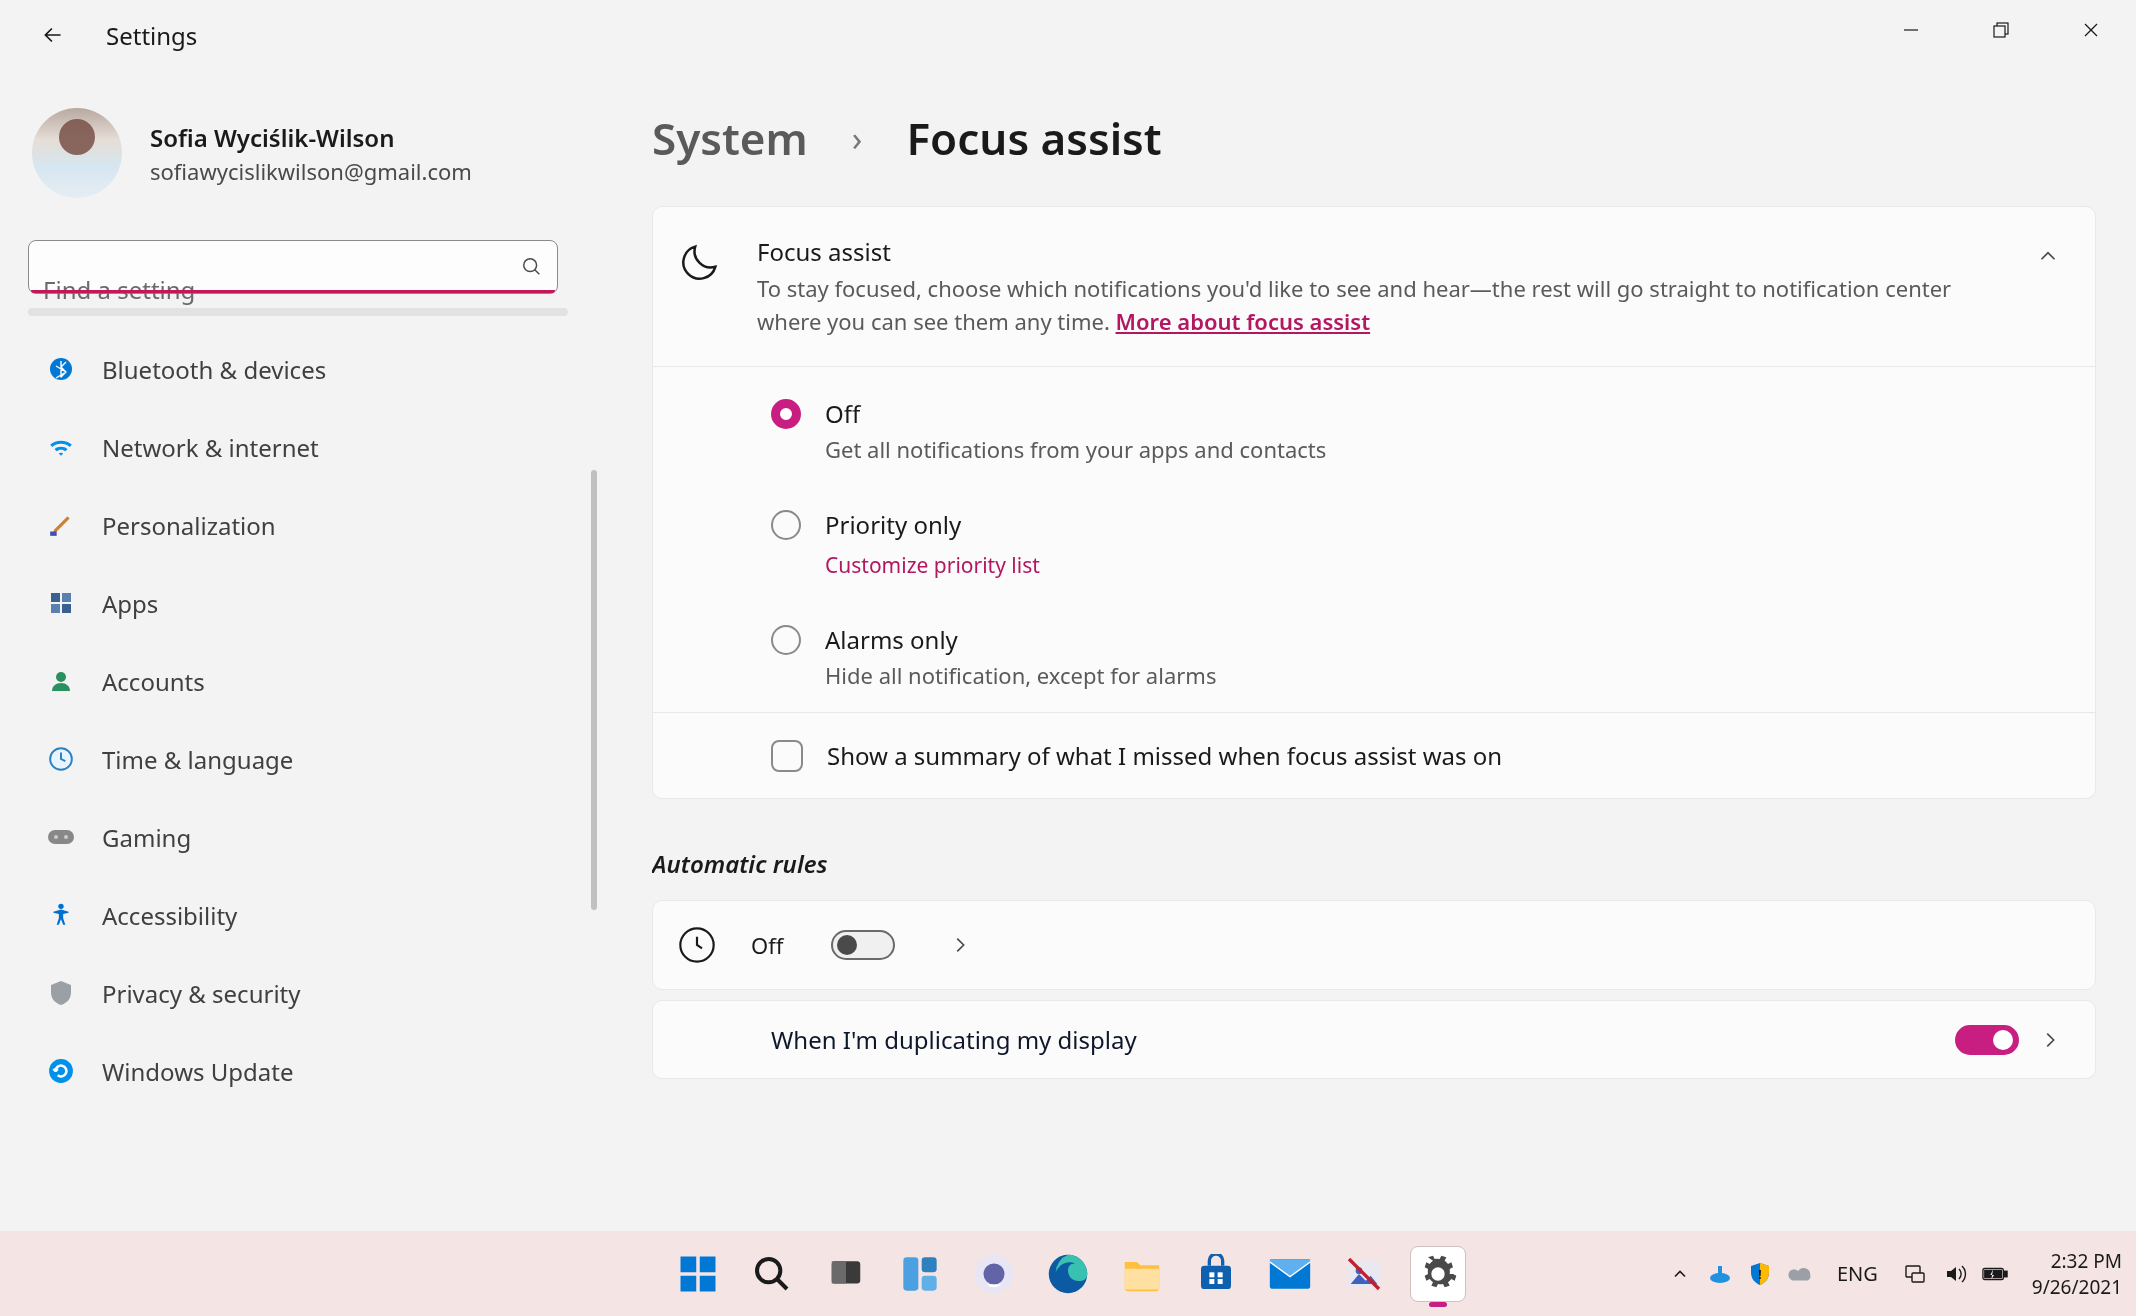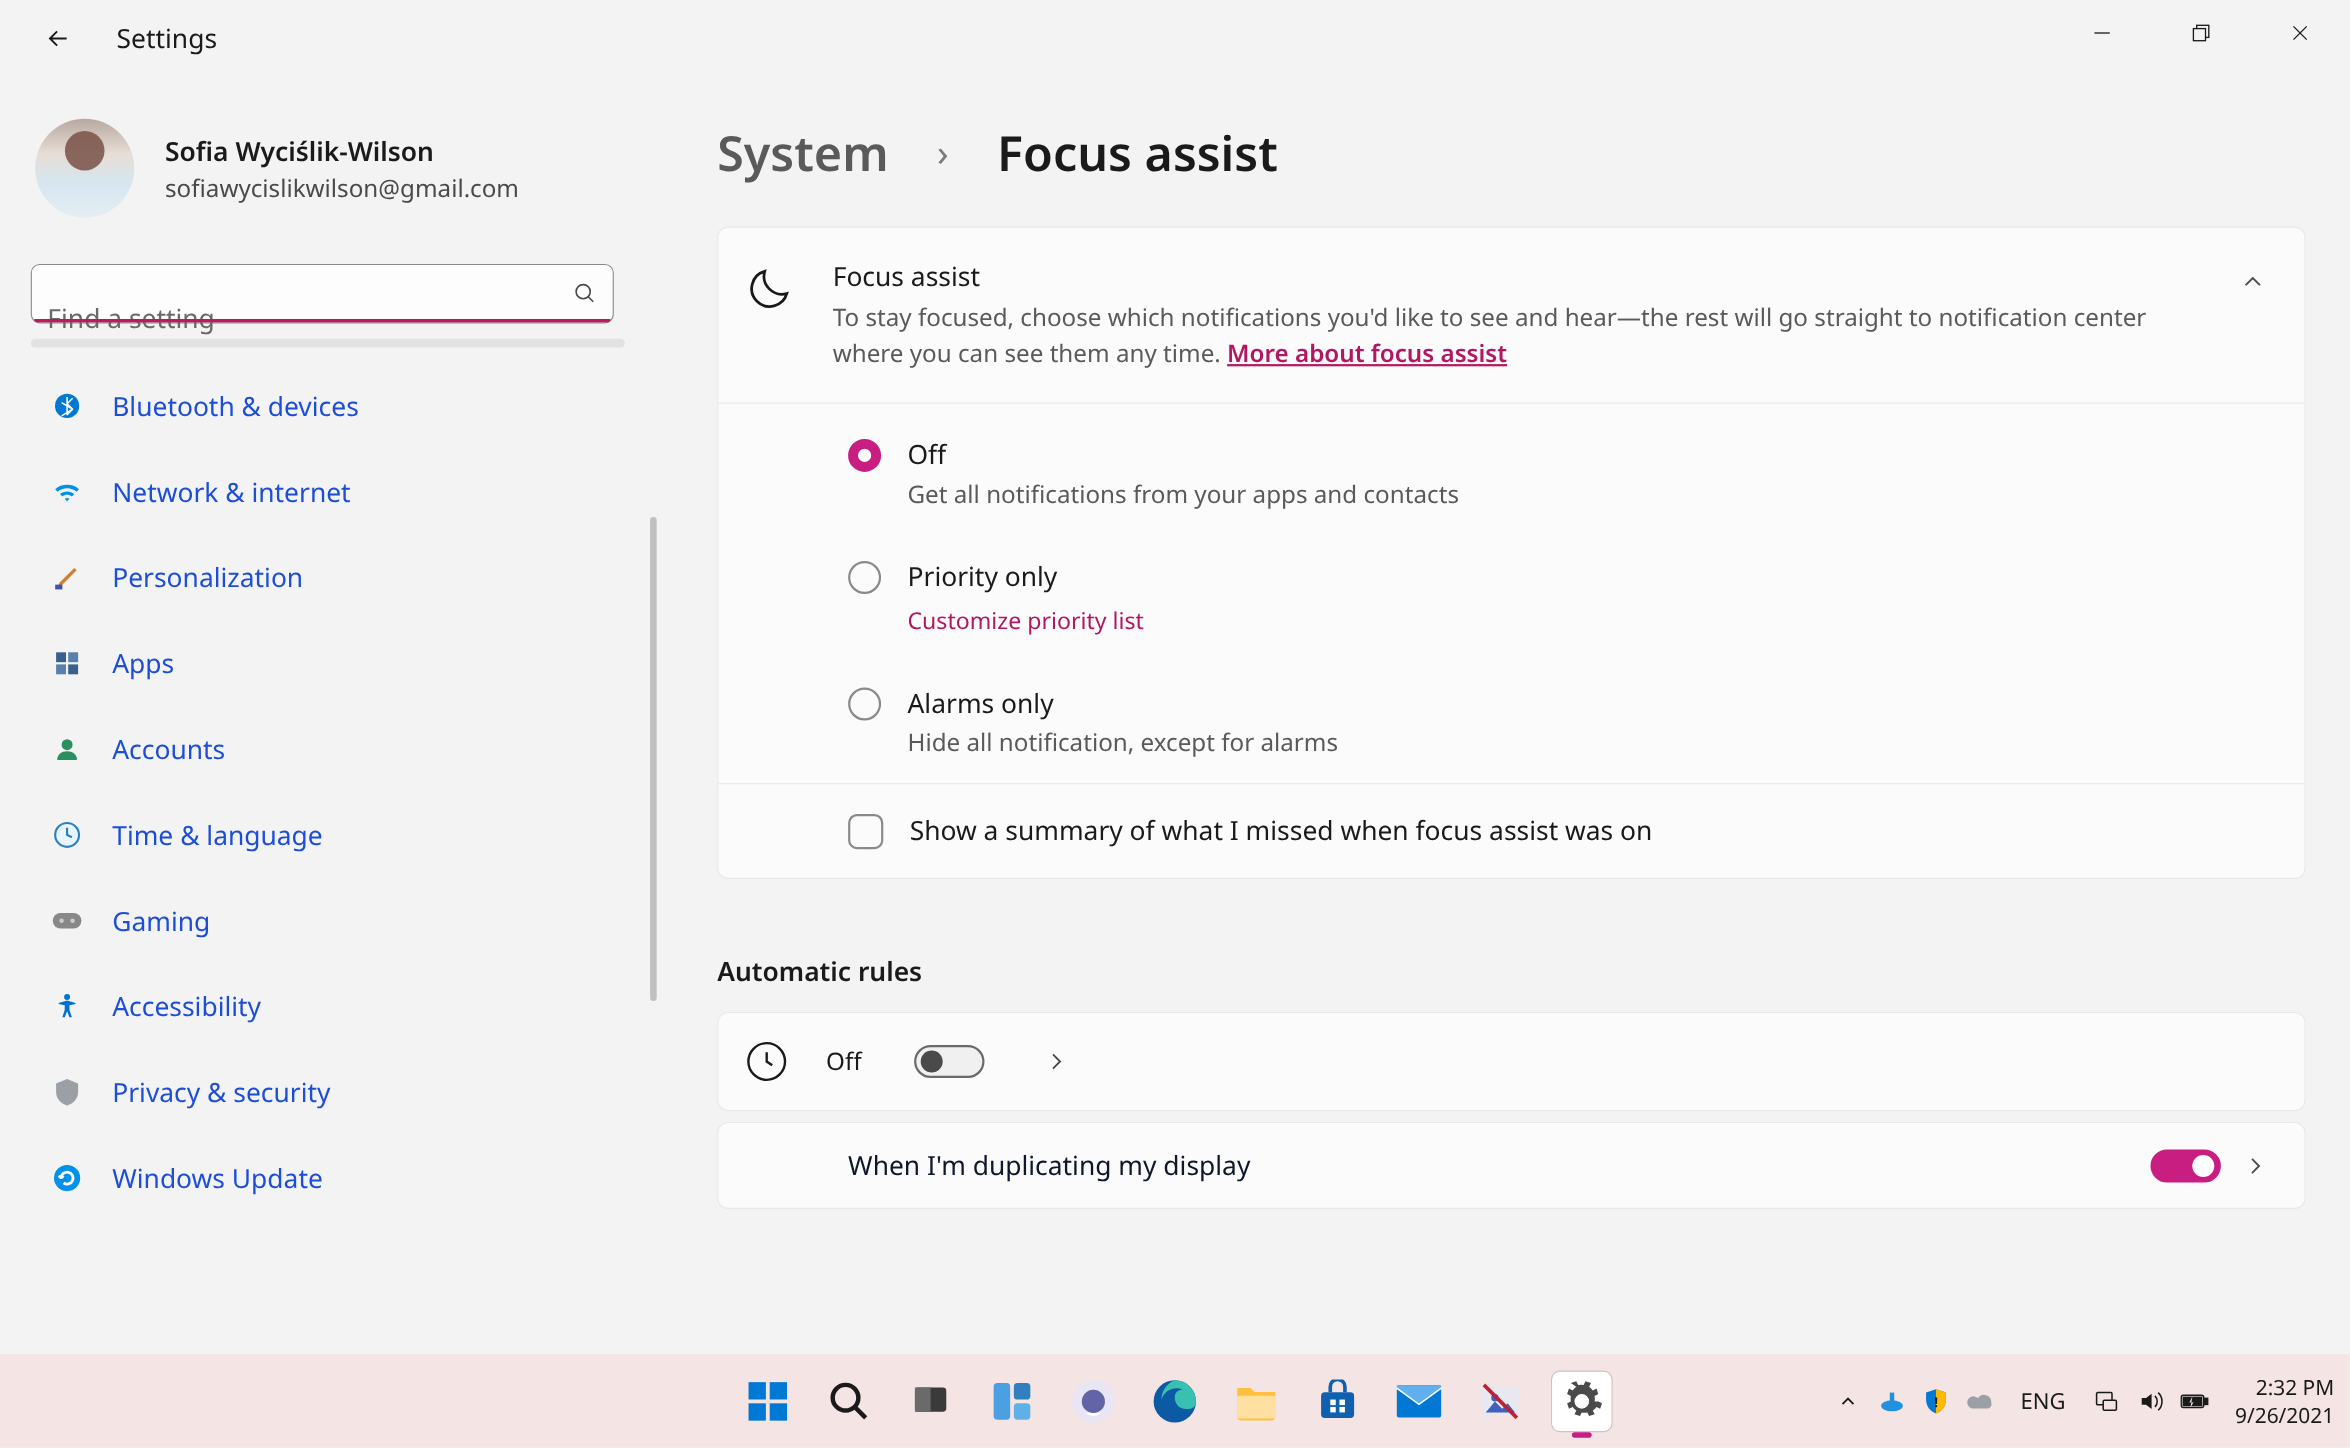--- a/index.html
+++ b/index.html
@@ -28,21 +28,21 @@
   .search::after { content:""; position:absolute; left:2px; right:2px; bottom:0; height:3px; background:#c2185b; border-radius:0 0 8px 8px; }
   .search input { flex:1; border:none; outline:none; font-size:24px; background:transparent; color:#14532d;margin-top:44px; }
   .search input::placeholder { color:#6a6a6a; }
   .search-icon { width:22px; height:22px; }
 
   .scroll-hint { margin-top:14px; width:540px; height:8px; border-radius:4px; background:#e2e2e2; }
 
   .nav { margin-top:24px; width:544px; }
   .nav-item { display:flex; align-items:center; height:58px; padding-left:18px; border-radius:8px; margin-bottom:20px; cursor:default; }
   .nav-icon { width:30px; height:30px; display:flex; align-items:center; justify-content:center; margin-right:26px; }
-  .nav-label { font-size:24px; font-weight:400; color:#1d4ed8; }
+  .nav-label { font-size:24px; font-weight:400; color:#404040; }
 
   .sidebar-scrollbar { position:absolute; left:591px; top:470px; width:6px; height:440px; background:#c0c0c0; border-radius:3px; }
 
   
   .main { position:absolute; left:652px; top:108px; right:40px; bottom:0; overflow:hidden; }
   .breadcrumb { display:flex; align-items:baseline; gap:44px; margin-bottom:38px; }
   .crumb-parent { font-size:44px; font-weight:600; color:#5a5a5a; }
   .crumb-sep { font-size:34px; color:#7a7a7a; position:relative; top:-4px; }
   .crumb-current { font-size:44px; font-weight:600; color:#1a1a1a; }
 
@@ -64,21 +64,21 @@
   .radio-row.first { padding-top:30px; }
   .radio { width:30px; height:30px; border-radius:50%; border:2px solid #8a8a8a; flex-shrink:0; margin-top:2px; position:relative; }
   .radio.selected { border:9px solid #c81e82; background:#fff; }
   .radio-text .radio-title { font-size:24px; }
   .radio-text .radio-desc { font-size:22px; color:#5a5a5a; margin-top:4px; }
 
   .check-row { display:flex; align-items:center; padding:26px 34px 26px 118px; gap:24px; }
   .checkbox { width:32px; height:32px; border-radius:8px; border:2px solid #8a8a8a; flex-shrink:0; }
   .check-label { font-size:24px; }
 
-  .section-title { font-size:24px; font-weight:600; margin:68px 0 20px 0; color:#1a1a1a; }
+  .section-title { font-size:24px; font-weight:600; margin:48px 0 20px 0; color:#1a1a1a;font-style:italic; }
 
   .rule-row { display:flex; align-items:center; padding:24px 34px 24px 24px; gap:34px; }
   .rule-icon { width:40px; height:40px; flex-shrink:0; }
   .rule-text { flex:1; }
   .rule-title { font-size:24px; }
   .rule-desc { font-size:21px; color:#5a5a5a; margin-top:2px; }
   .toggle-label { font-size:22px; color:#1a1a1a; margin-right:14px; }
   .toggle { width:64px; height:30px; border-radius:16px; border:2px solid #6a6a6a; position:relative; background:#f0f0f0; margin-right:20px; }
   .toggle .knob { position:absolute; top:3px; left:4px; width:20px; height:20px; border-radius:50%; background:#4a4a4a; }
   .toggle.on { background:#c81e82; border-color:#c81e82; }

